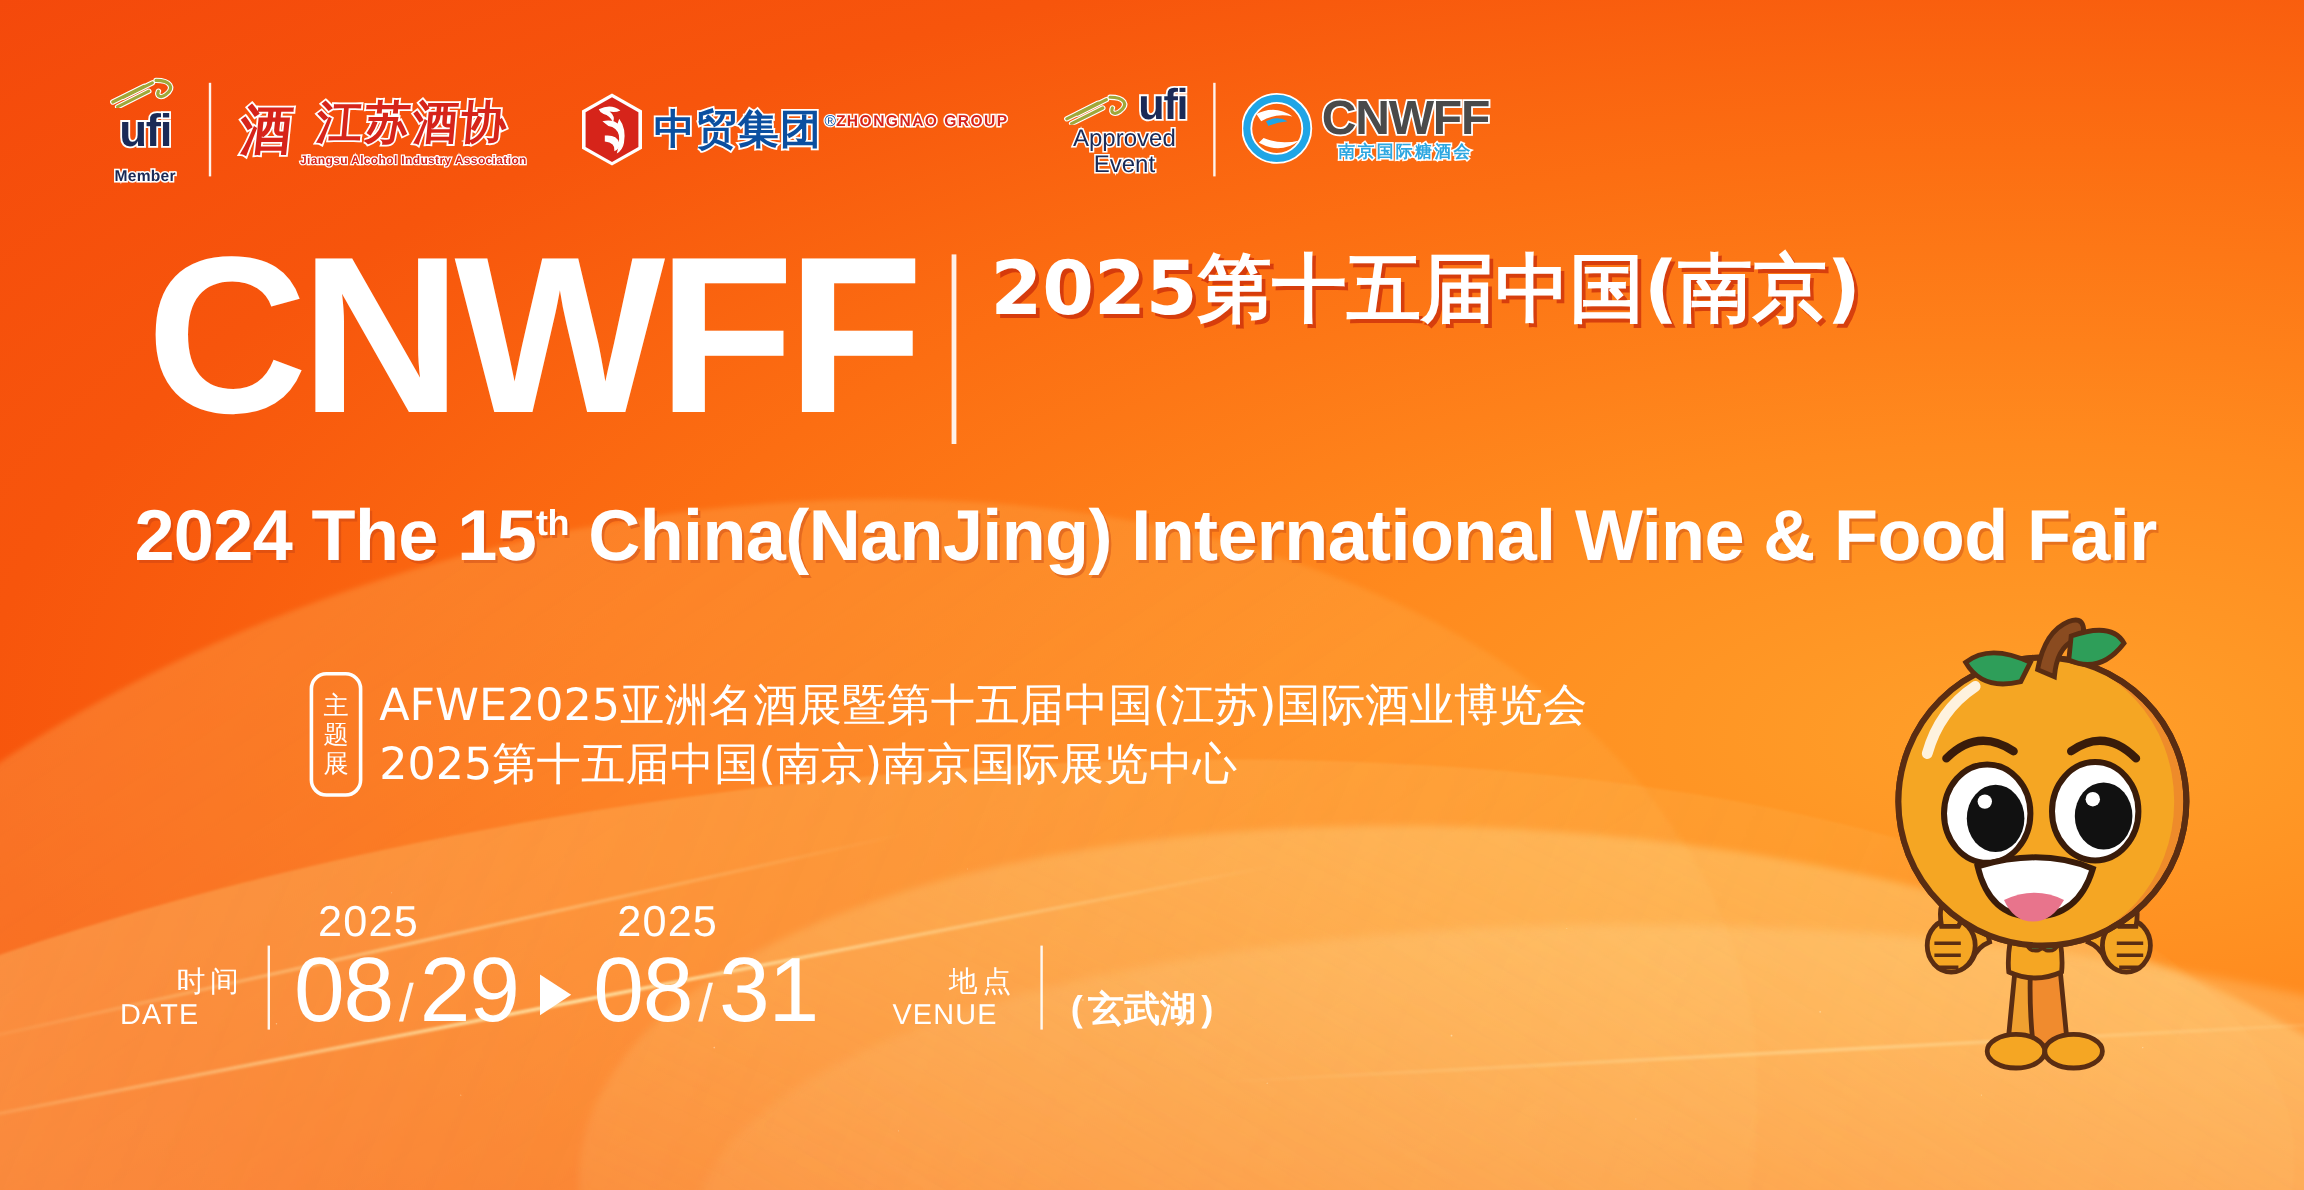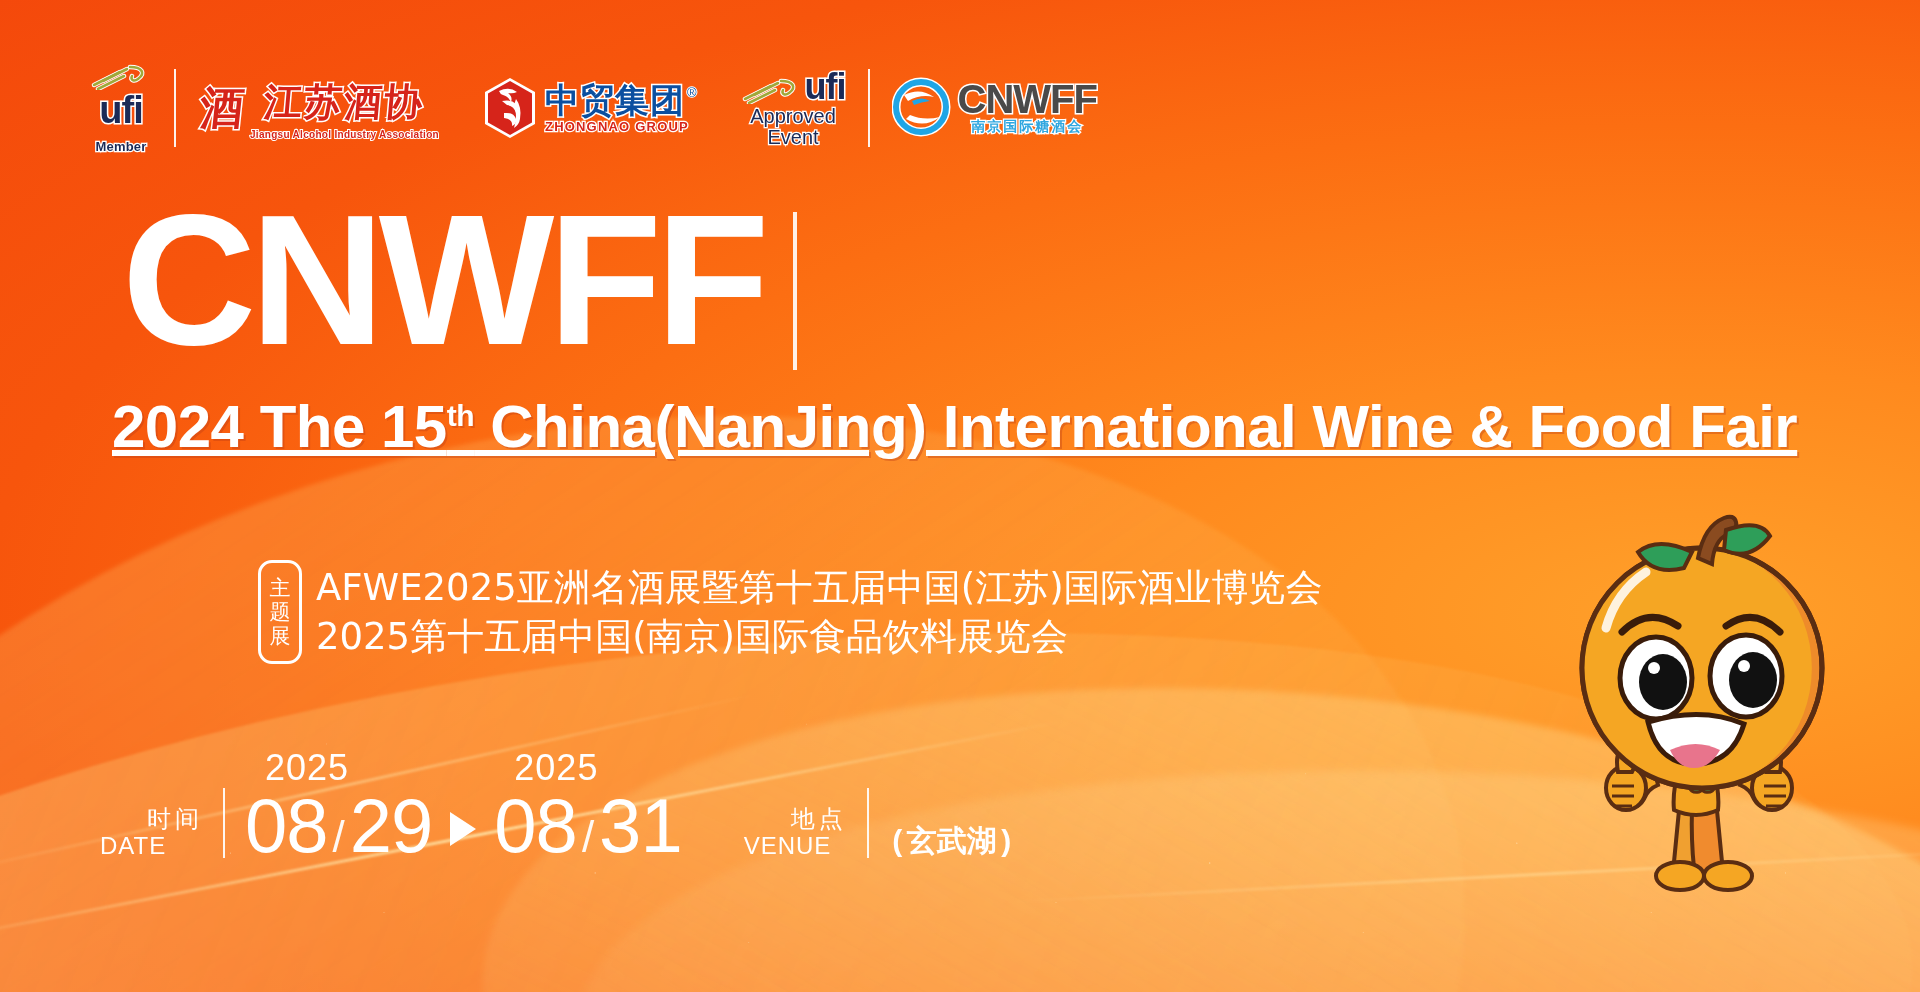--- a/index.html
+++ b/index.html
@@ -71,21 +71,21 @@
     -webkit-text-stroke:3px #fff;paint-order:stroke fill;font-weight:700;transform:skewX(-6deg);}
   .jsa-r{display:flex;flex-direction:column;align-items:center;}
   .jsa-cn{font-size:38px;color:#D6241A;font-family:"DejaVu Serif","Liberation Serif",serif;font-weight:700;
     letter-spacing:2px;-webkit-text-stroke:3px #fff;paint-order:stroke fill;transform:skewX(-5deg);}
   .jsa-en{font-size:10px;color:#D6241A;font-weight:700;letter-spacing:.3px;margin-top:1px;
     -webkit-text-stroke:2px #fff;paint-order:stroke fill;}
 
   
   .zm{display:flex;align-items:center;gap:8px;}
   .zm-mark{width:54px;height:62px;}
-  .zm-r{display:flex;flex-direction:column;}
+  .zm-r{display:flex;}
   .zm-top{display:flex;align-items:flex-start;}
   .zm-cn{font-size:34px;font-weight:800;color:#0B4FA0;letter-spacing:1px;line-height:1;
     -webkit-text-stroke:3px #fff;paint-order:stroke fill;}
   .zm-reg{font-size:13px;color:#0B4FA0;margin-left:2px;margin-top:2px;
     -webkit-text-stroke:2px #fff;paint-order:stroke fill;}
   .zm-en{font-size:13px;font-weight:800;color:#D6241A;letter-spacing:1.2px;margin-top:2px;
     -webkit-text-stroke:2.5px #fff;paint-order:stroke fill;}
 
   
   .ufia{display:flex;flex-direction:column;align-items:center;line-height:1.05;}
@@ -110,24 +110,24 @@
   .hero{position:absolute;left:122px;top:200px;display:flex;align-items:flex-start;}
   .hero-mark{font-size:186px;line-height:.86;font-weight:800;color:#fff;letter-spacing:-6px;
     font-family:"Liberation Sans","DejaVu Sans",sans-serif;}
   .hero-div{width:4px;height:158px;background:rgba(255,255,255,.9);margin:12px 28px 0 30px;flex:0 0 auto;}
   .hero-cn{display:flex;flex-direction:column;gap:4px;padding-top:6px;}
   .hero-cn-line{font-size:62px;font-weight:700;color:#fff;line-height:1.12;white-space:nowrap;
     font-family:"DejaVu Sans","Liberation Sans",sans-serif;
     text-shadow:3px 3px 0 rgba(200,40,10,.72);}
   .hero-cn-line.l2{letter-spacing:7px;}
 
-  .hero-en{position:absolute;left:112px;top:392px;font-size:60px;font-weight:700;color:#fff;
+  .hero-en{position:absolute;left:112px;top:412px;font-size:60px;font-weight:700;color:#fff;
     white-space:nowrap;letter-spacing:-.5px;
     font-family:"Liberation Sans","DejaVu Sans",sans-serif;
-    text-shadow:2px 2px 0 rgba(190,60,20,.38);text-decoration:underline;}
+    text-shadow:2px 2px 0 rgba(190,60,20,.38);}
   .hero-en sup{font-size:30px;vertical-align:super;}
 
   
   .theme{position:absolute;left:258px;top:560px;display:flex;align-items:stretch;gap:14px;}
   .theme-badge{border:3px solid #fff;border-radius:14px;padding:6px 5px;
     display:flex;flex-direction:column;align-items:center;justify-content:center;gap:3px;
     height:104px;min-width:44px;}
   .theme-badge span{font-size:21px;color:#fff;font-weight:500;line-height:1;
     font-family:"DejaVu Sans","Liberation Sans",sans-serif;}
   .theme-lines{display:flex;flex-direction:column;justify-content:center;gap:4px;}
@@ -277,36 +277,37 @@
         </div>
       </div>
     </div>
 
   </div>
 
   <div class="hero">
     <div class="hero-mark">CNWFF</div>
     <div class="hero-div"></div>
     <div class="hero-cn">
+      <div class="hero-cn-line">2025第十五届中国(南京)</div>
     </div>
   </div>
 
   <div class="hero-en">
     <span>2024 The 15</span><sup>th</sup><span> China(NanJing) International Wine &amp; Food Fair</span>
   </div>
 
   <div class="theme">
     <div class="theme-badge">
       <span>主</span>
       <span>题</span>
       <span>展</span>
     </div>
     <div class="theme-lines">
       <div class="theme-line">AFWE2025亚洲名酒展暨第十五届中国(江苏)国际酒业博览会</div>
-      <div class="theme-line">2025第十五届中国(南京)国际食品饮料展览会</div>
+      <div class="theme-line">2025第十五届中国(南京)南京国际展览中心</div>
     </div>
   </div>
 
   <div class="footer">
 
     <div class="label-cn">
       <div class="cn">时间</div>
       <div class="en">DATE</div>
     </div>
     <div class="thin-div"></div>

